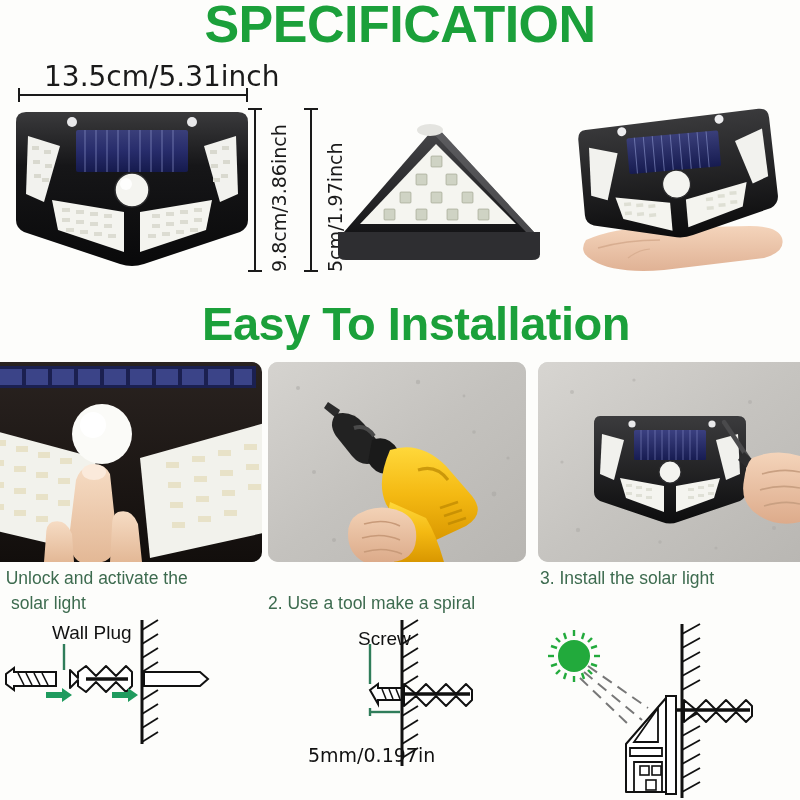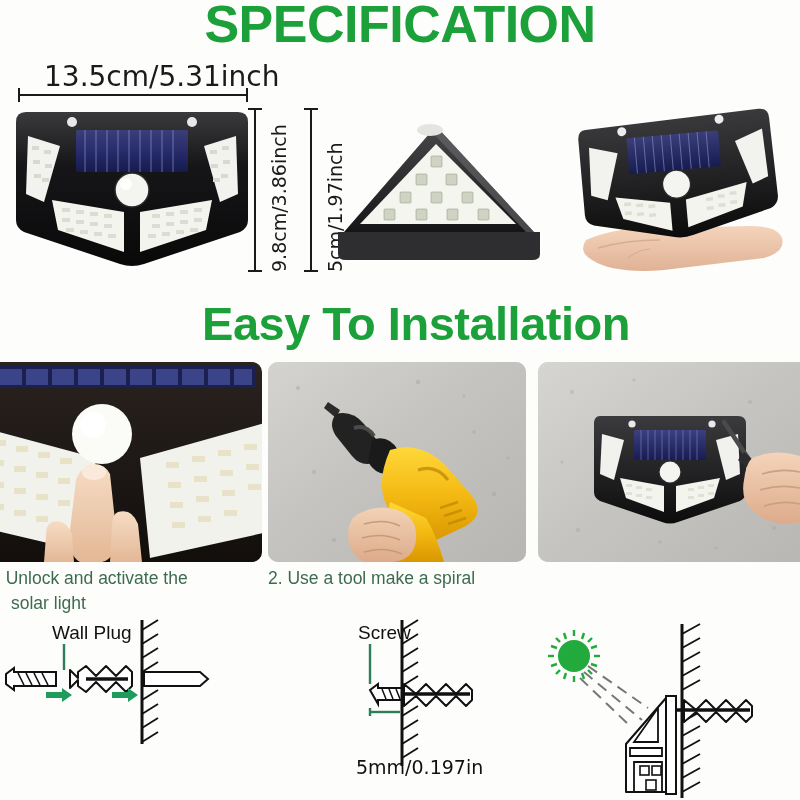--- a/index.html
+++ b/index.html
@@ -72,21 +72,21 @@
   .photo.p3 { left: 538px; width: 262px; border-radius: 10px 0 0 10px; }
 
   .caption {
     position: absolute;
     font-size: 17.5px;
     color: #3d6b4f;
     line-height: 1.42;
     font-family: "Liberation Sans", sans-serif;
   }
   #cap1 { top: 566px; left: -4px; width: 250px; }
-  #cap2 { top: 566px; left: 268px; width: 250px; }
+  #cap2 { top: 591px; left: 268px; width: 250px; }
   #cap3 { top: 566px; left: 540px; width: 260px; }
   .cap-ind { padding-left: 15px; display: block; }
 
   
   #diagrams { position: absolute; top: 616px; left: 0; width: 800px; height: 184px; padding-left: 23px; }
   .diag-label {
     position: absolute; font-size: 19px; color: #111;
     font-family: "Liberation Sans", sans-serif; white-space: nowrap;
   }
   .diag-meas {
@@ -503,20 +503,23 @@
     </div>
   </div>
 
   <div class="caption" id="cap1">
     <span>. Unlock and activate the</span>
     <span class="cap-ind">solar light</span>
   </div>
   <div class="caption" id="cap2">
     <span>2. Use a tool make a spiral</span>
   </div>
+  <div class="caption" id="cap3">
+    <span>3. Install the solar light</span>
+  </div>
 
   <div id="diagrams">
 
     <div class="diag-label" style="top:6px; left:52px;">Wall Plug</div>
     <svg style="position:absolute; top:0; left:0;" width="300" height="184" viewBox="0 0 300 184">
 
       <line x1="64" y1="28" x2="64" y2="54" stroke="#2f7d5a" stroke-width="2.4"></line>
 
       <g fill="none" stroke="#111" stroke-width="2">
         <path d="M6,58 L14,52 L14,56 L56,56 L56,70 L14,70 L14,74 L6,68 Z" fill="#fff"></path>
@@ -544,22 +547,22 @@
           <line x1="142" y1="56" x2="158" y2="46"></line>
         <line x1="142" y1="84" x2="158" y2="74"></line>
           <line x1="142" y1="98" x2="158" y2="88"></line>
         <line x1="142" y1="112" x2="158" y2="102"></line>
           <line x1="142" y1="126" x2="158" y2="116"></line>
       </g>
 
       <path d="M144,56 L200,56 L208,63 L200,70 L144,70 Z" fill="#fff" stroke="#111" stroke-width="2"></path>
     </svg>
 
-    <div class="diag-label" style="top:6px; left:358px;">Screw</div>
-    <div class="diag-meas" style="top:140px; left:308px;margin-left:48px;">5mm/0.197in</div>
+    <div class="diag-label" style="top:12px; left:358px;">Screw</div>
+    <div class="diag-meas" style="top:128px; left:308px;">5mm/0.197in</div>
     <svg style="position:absolute; top:0; left:290px;" width="250" height="184" viewBox="0 0 250 184">
 
       <line x1="80" y1="28" x2="80" y2="68" stroke="#2f7d5a" stroke-width="2.4"></line>
 
       <path d="M80,74 L88,68 L88,72 L112,72 L112,84 L88,84 L88,88 Z" fill="#fff" stroke="#111" stroke-width="2"></path>
       <g stroke="#111" stroke-width="1.5">
         <line x1="92" y1="73" x2="96" y2="83"></line>
           <line x1="99" y1="73" x2="103" y2="83"></line>
         <line x1="106" y1="73" x2="110" y2="83"></line>
       </g>

